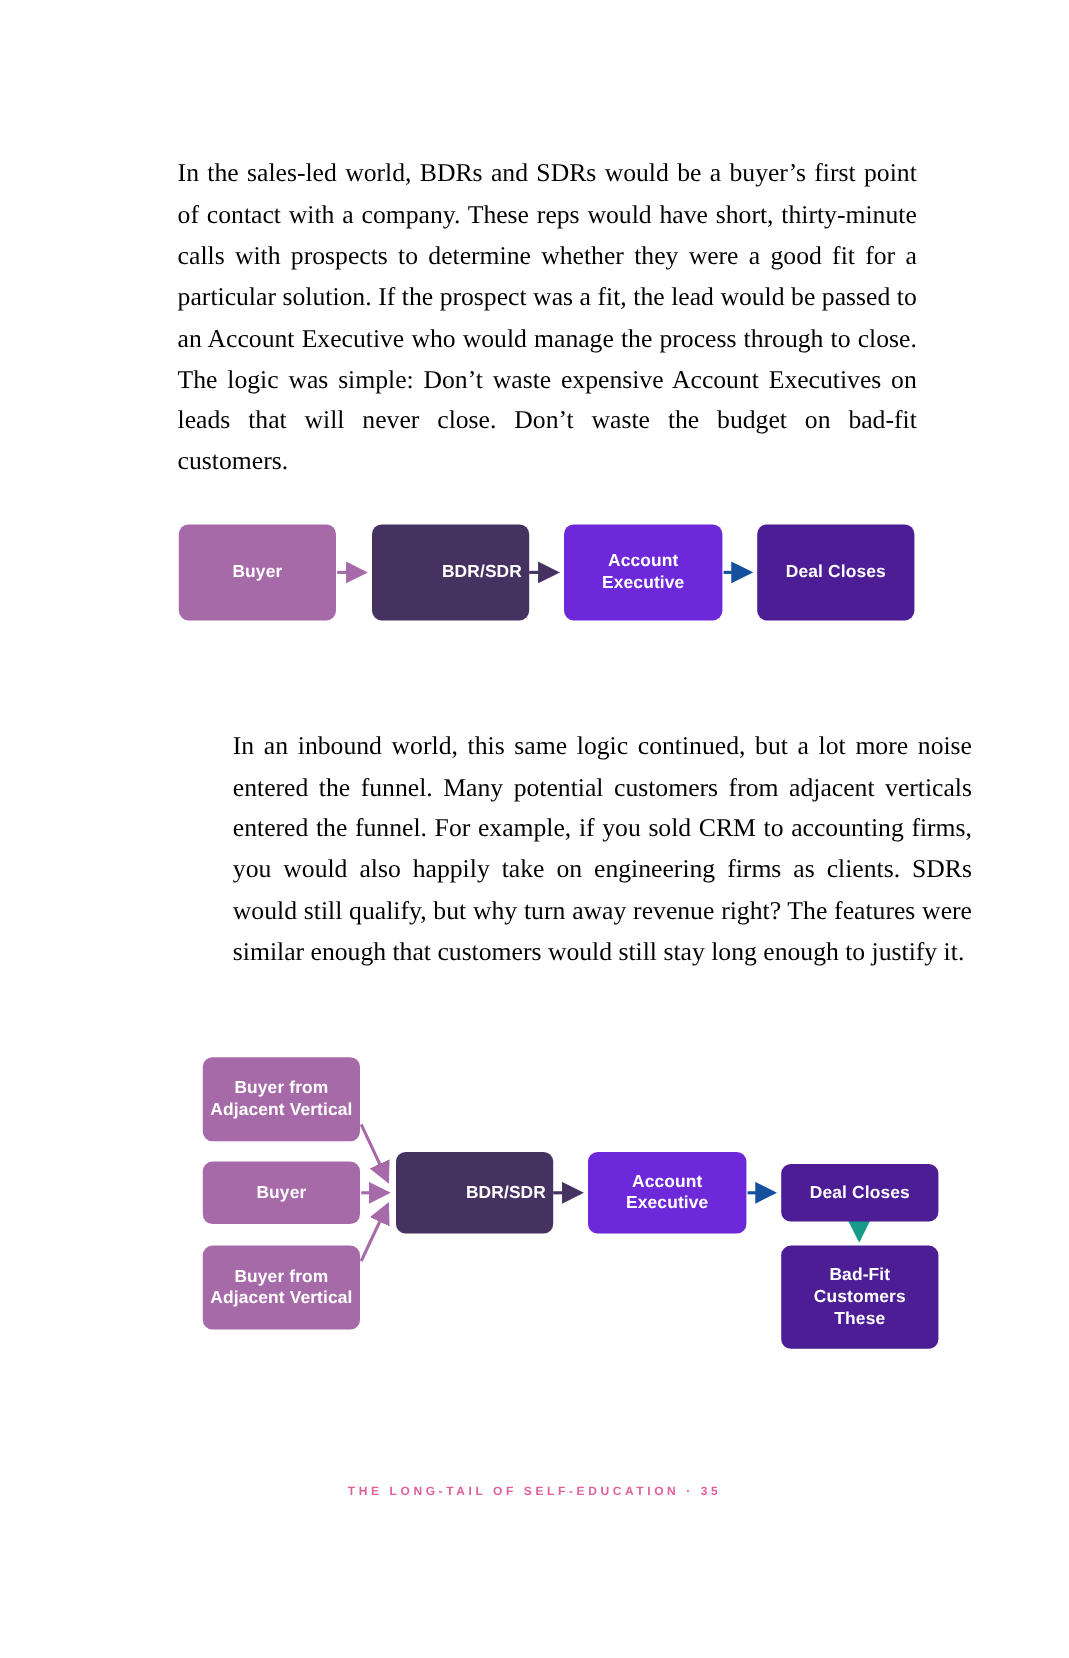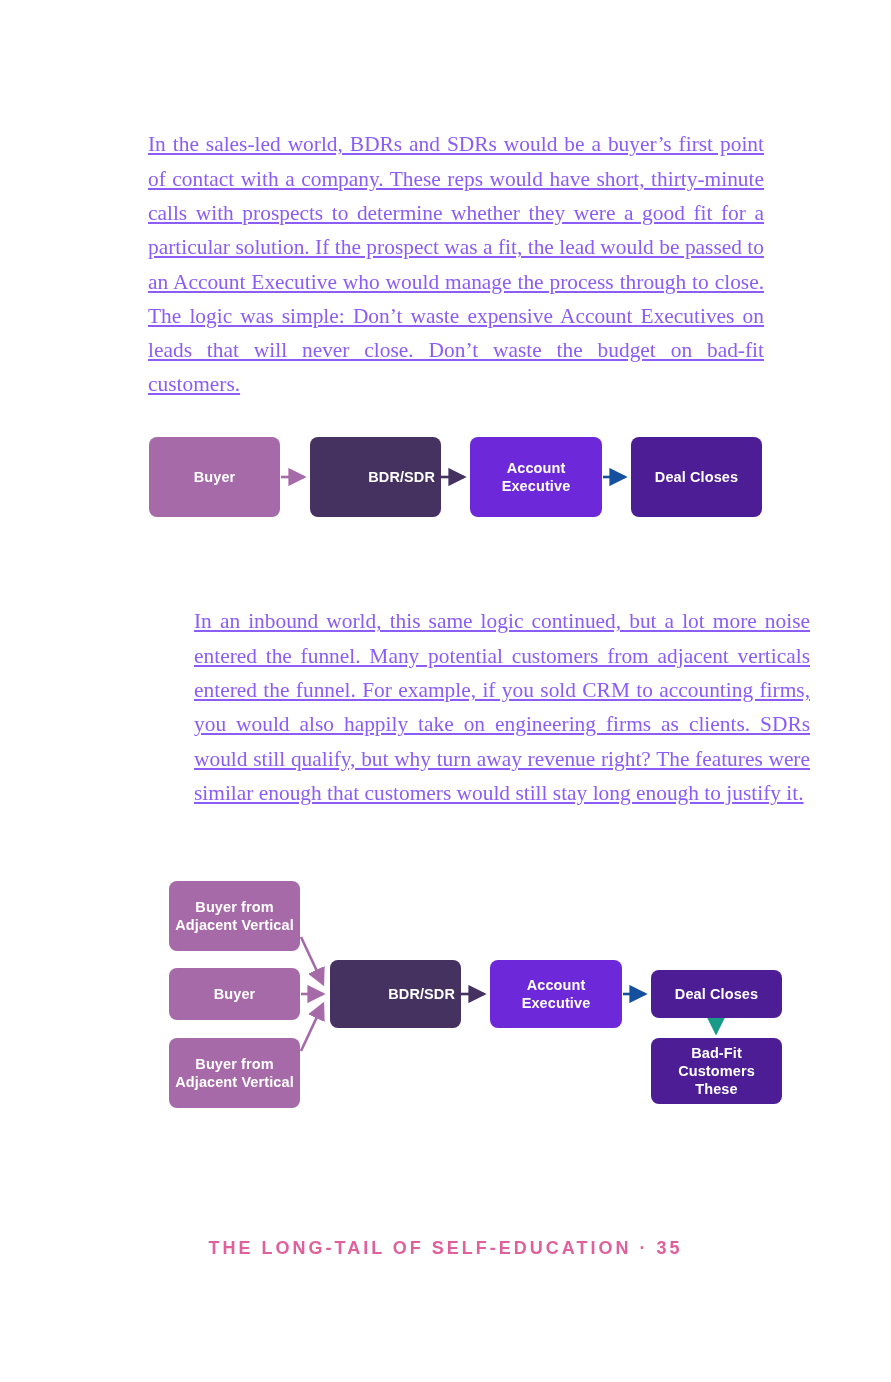--- a/index.html
+++ b/index.html
@@ -22,26 +22,25 @@
   }
 
   
   .para {
     position: absolute;
     left: 148px;
     width: 616px;
     font-family: "Liberation Serif", "DejaVu Serif", serif;
     font-size: 21.4px;
     line-height: 34.3px;
-    color: #8b5cf6;
+    color: #000000;
     text-align: justify;
     text-justify: inter-word;
     -webkit-hyphens: manual;
     hyphens: manual;
-    text-decoration: underline;
   }
   .para.p1 { top: 106px; }
   .para.p2 { top: 583px; margin-left: 46px; }
 
   
   .diagram {
     position: absolute;
     left: 0;
     width: 891px;
     padding-left: 46px;
@@ -81,21 +80,21 @@
 
   
   .footer {
     position: absolute;
     top: 1238px;
     left: 0;
     width: 891px;
     text-align: center;
     font-family: "Liberation Sans", "DejaVu Sans", sans-serif;
     font-weight: bold;
-    font-size: 18px;
+    font-size: 10px;
     letter-spacing: 3.0px;
     color: #e0609b;
     text-transform: uppercase;
     white-space: pre;
   }
 </style>
 </head>
 <body>
 
 <div class="page">
@@ -199,21 +198,21 @@
       <div>
         <span>Account</span>
         <span>Executive</span>
       </div>
     </div>
 
     <div class="node n-teal" style="left:631px; top:102px; width:131px; height:48px;">
       <span>Deal Closes</span>
     </div>
 
-    <div class="node n-teal" style="left:631px; top:170px; width:131px; height:66px;">
+    <div class="node n-teal" style="left:631px; top:170px; width:131px; height:86px;">
       <div>
         <span>Bad-Fit</span>
         <span>Customers These</span>
       </div>
     </div>
 
   </div>
 
   <div class="footer">THE LONG-TAIL OF SELF-EDUCATION · 35</div>
 

